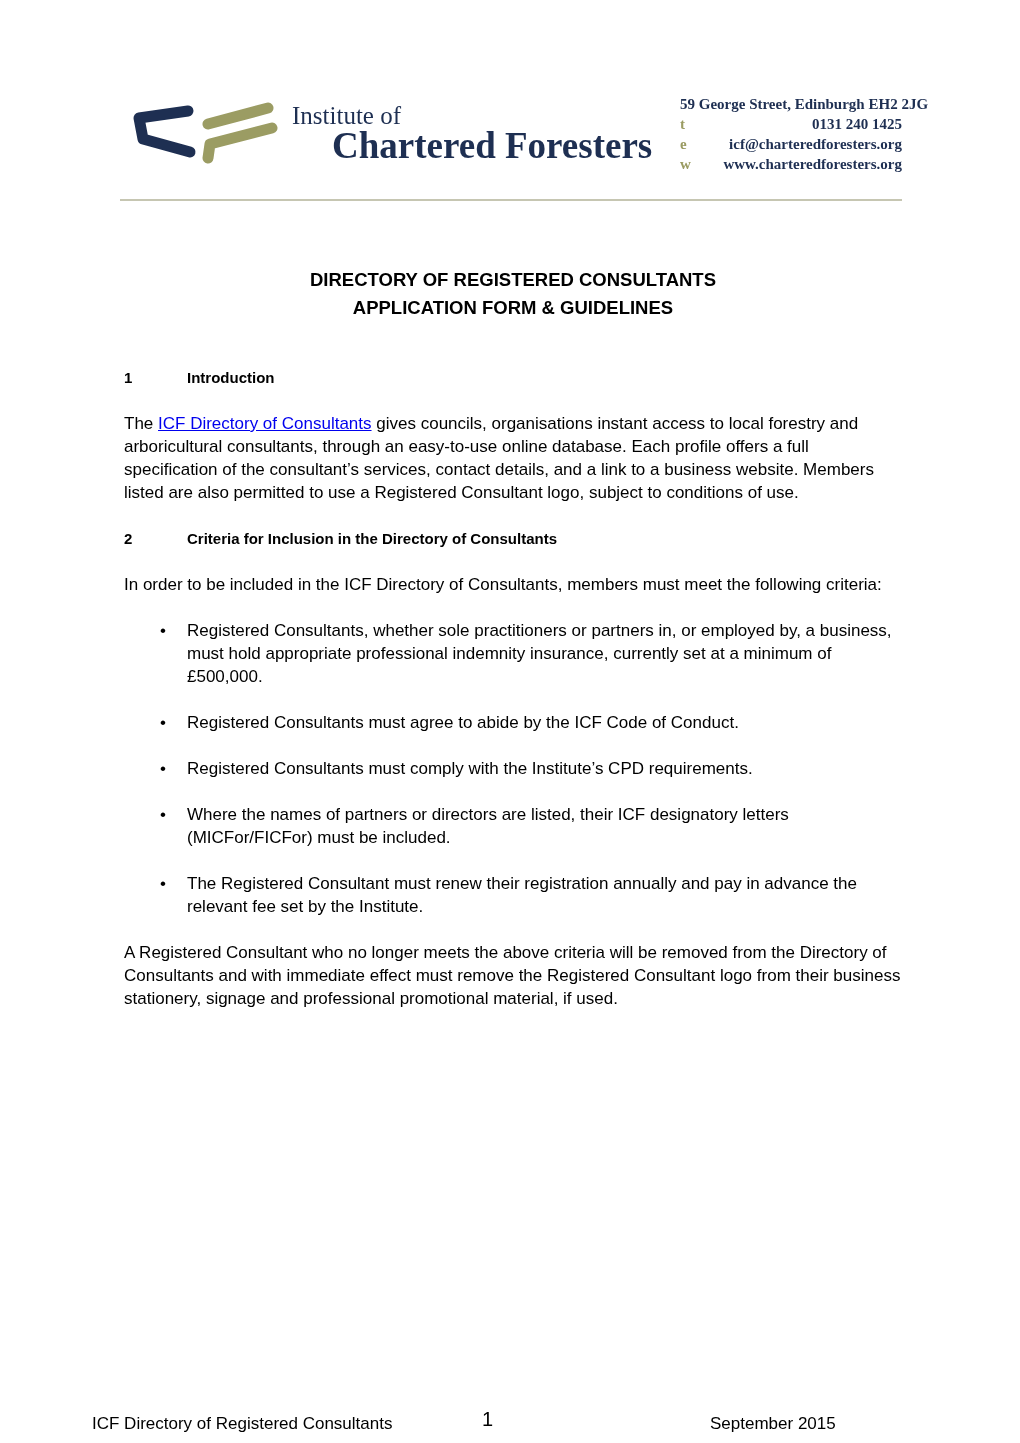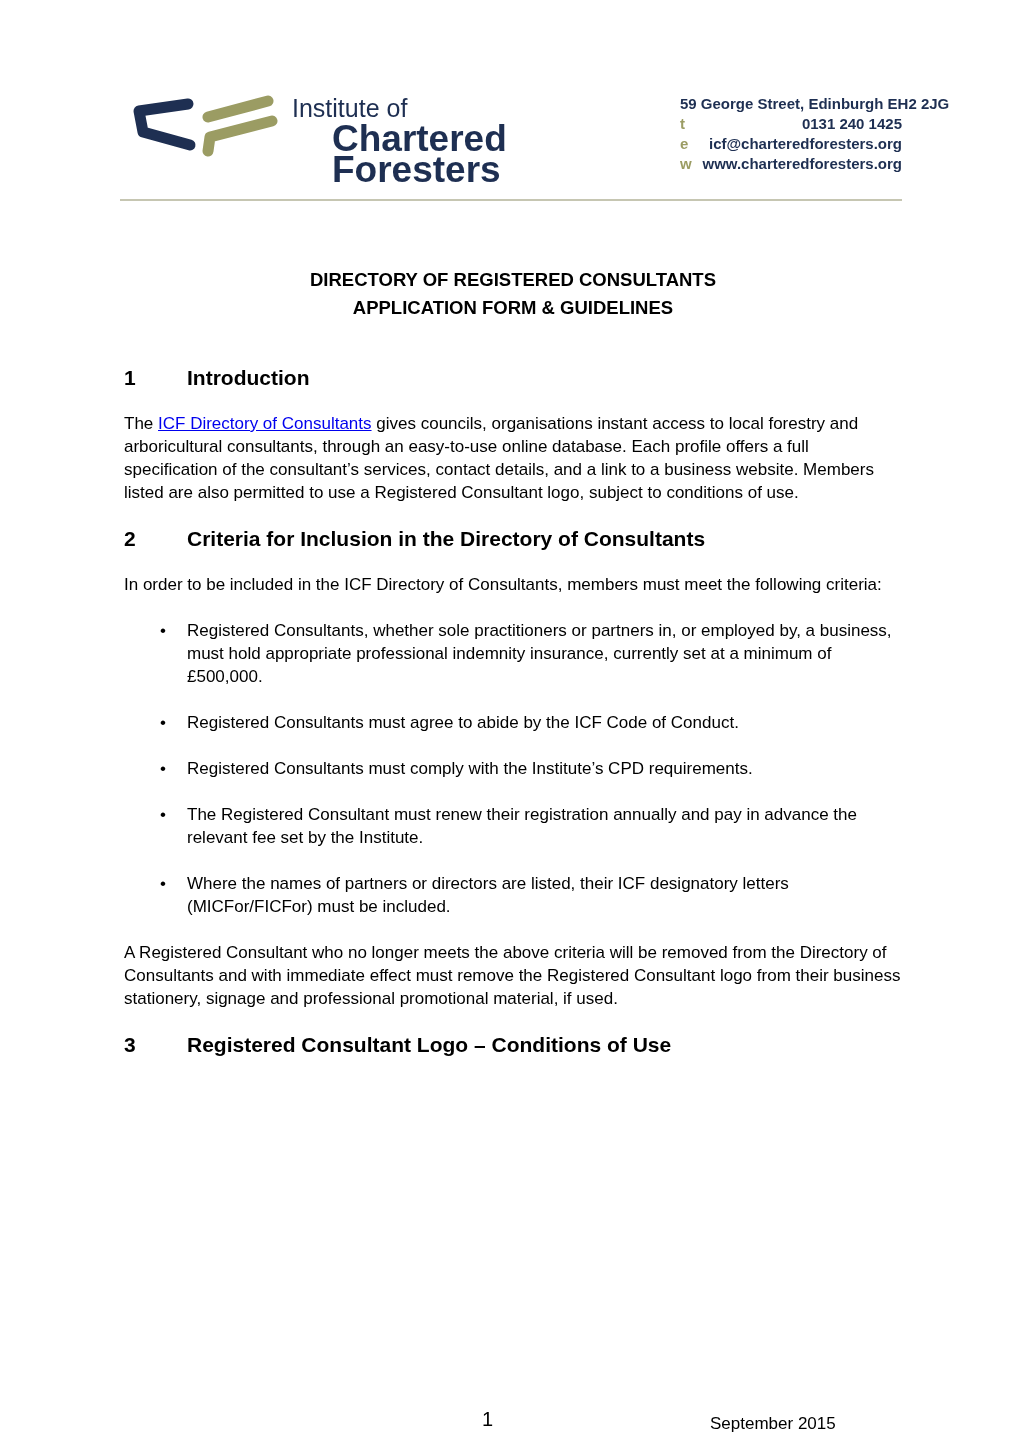--- a/index.html
+++ b/index.html
@@ -14,21 +14,22 @@
   }
 
   
   .header {
     position: absolute;
     top: 92px;
     left: 122px;
     right: 118px;
     display: flex;
     justify-content: space-between;
-    align-items: flex-start;
+    align-items: center;
+    font-family: Liberation Serif, serif;
   }
   .brand { display: flex; align-items: flex-start; }
   .brand-mark { width: 160px; height: 68px; flex: 0 0 auto; }
   .brand-text { margin-left: 10px; margin-top: 2px; color: var(--navy); }
   .brand-line1 { font-size: 25px; font-weight: 400; line-height: 29px; }
   .brand-line2 { font-size: 37px; font-weight: 700; line-height: 31px; margin-left: 40px; }
 
   .contact { width: 222px; margin-top: 2px; font-size: 15px; font-weight: 700; color: var(--navy); }
   .contact-address { text-align: right; line-height: 20px; white-space: nowrap; }
   .contact-row { display: flex; justify-content: space-between; line-height: 20px; }
@@ -47,21 +48,21 @@
   
   .content {
     position: absolute;
     top: 266px;
     left: 124px;
     width: 778px;
     font-size: 17px;
     line-height: 23px;
   }
   .doc-title { text-align: center; font-weight: 700; font-size: 18.5px; line-height: 28px; margin: 0 0 44px 0; }
-  .sec-heading { font-weight: 700; font-size: 21px; margin: 0 0 23px 0; }
+  .sec-heading { font-weight: 700; font-size: 15px; margin: 0 0 23px 0; }
   .sec-heading .sec-num { display: inline-block; width: 63px; }
   .sec-heading.tight { margin-bottom: 0; }
   .para { margin: 0 0 23px 0; }
   .para:last-child { margin-bottom: 0; }
   a.doclink { color: var(--link); text-decoration: underline; cursor: pointer; }
 
   ul.criteria { list-style: none; margin: 0; padding: 0; }
   ul.criteria li {
     position: relative;
     padding-left: 63px;
@@ -136,30 +137,28 @@
     <div class="sec-heading">
       <span class="sec-num">2</span><span>Criteria for Inclusion in the Directory of Consultants</span>
     </div>
 
     <p class="para">In order to be included in the ICF Directory of Consultants, members must meet the following criteria:</p>
 
     <ul class="criteria">
         <li>Registered Consultants, whether sole practitioners or partners in, or employed by, a business, must hold appropriate professional indemnity insurance, currently set at a minimum of £500,000.</li>
         <li>Registered Consultants must agree to abide by the ICF Code of Conduct.</li>
         <li>Registered Consultants must comply with the Institute’s CPD requirements.</li>
+        <li>Where the names of partners or directors are listed, their ICF designatory letters (MICFor/FICFor) must be included.</li>
         <li>The Registered Consultant must renew their registration annually and pay in advance the relevant fee set by the Institute.</li>
-        <li>Where the names of partners or directors are listed, their ICF designatory letters (MICFor/FICFor) must be included.</li>
       </ul>
 
     <p class="para">A Registered Consultant who no longer meets the above criteria will be removed from the Directory of Consultants and with immediate effect must remove the Registered Consultant logo from their business stationery, signage and professional promotional material, if used.</p>
 
-    <div class="sec-heading tight">
-      <span class="sec-num">3</span><span>Registered Consultant Logo – Conditions of Use</span>
-    </div>
 
   </div>
 
   <div class="footer">
+    <div class="footer-left">ICF Directory of Registered Consultants</div>
     <div class="footer-page">1</div>
     <div class="footer-right">September 2015</div>
   </div>
 
 </div>
 
 </body></html>

